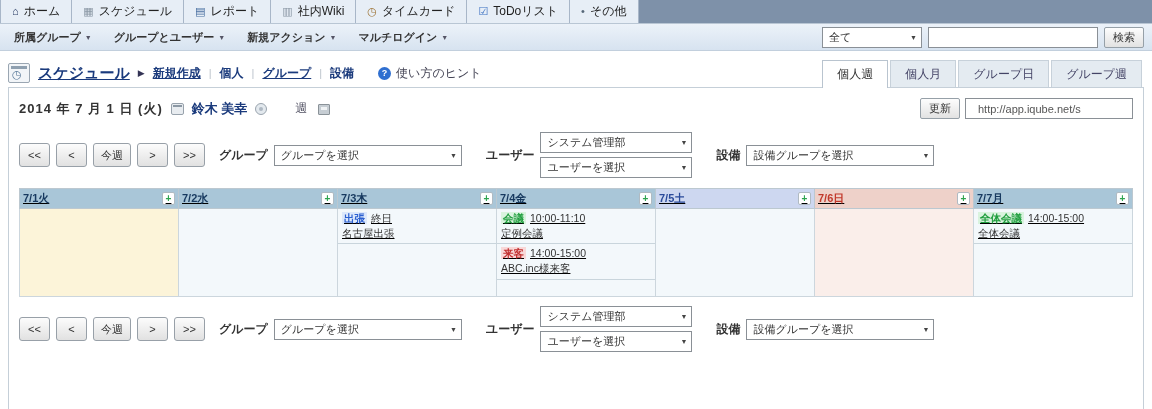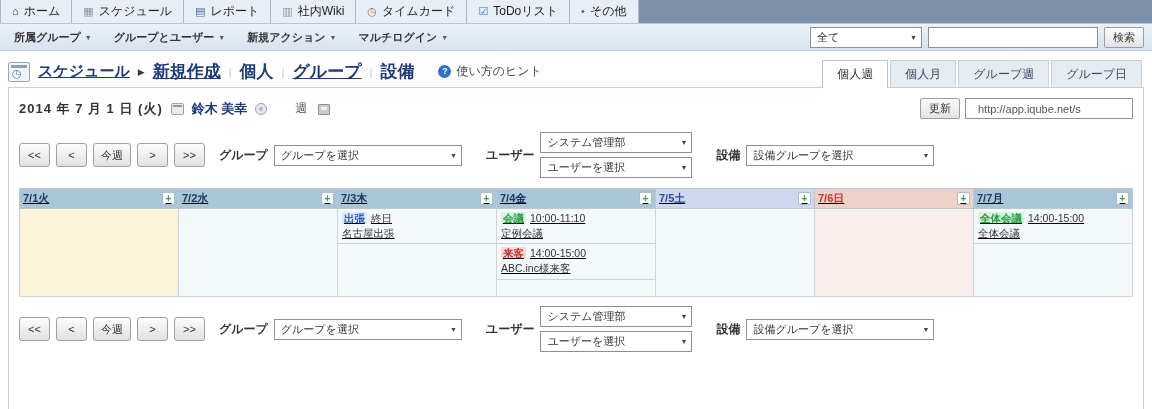--- a/index.html
+++ b/index.html
@@ -19,37 +19,37 @@
              display:flex; align-items:center; padding:0 8px; justify-content:space-between; }
   .menuleft { display:flex; align-items:center; gap:22px; padding-left:6px; }
   .menu-item { font-size:11px; font-weight:bold; color:#333; display:flex; align-items:center; gap:4px; }
   .menu-item .caret { font-size:7px; color:#556; }
   .searchgrp { display:flex; align-items:center; gap:6px; }
 
   
   .fsel { position:relative; height:21px; border:1px solid #8a9096; background:#fff; display:flex;
           align-items:center; padding:0 18px 0 6px; font-size:11px; color:#333; }
   .fsel::after { content:"▼"; position:absolute; right:4px; top:6px; font-size:7px; color:#444; }
-  .w185{width:188px} .w152{width:152px} .w115{width:112px}
+  .w185{width:188px} .w152{width:152px} .w115{width:100px}
 
   input[type=text] { border:1px solid #8a9096; height:21px; padding:0 12px; font-size:11px;
     font-family:"Liberation Sans",sans-serif; }
   .btn { border:1px solid #96a0a8; border-radius:2px; background:linear-gradient(#fdfdfd,#e2e2e2);
          font-size:11px; color:#333; padding:2px 8px; font-family:"Liberation Sans",sans-serif; }
 
   
   .headrow { margin:9px 8px 0; display:flex; align-items:flex-end; justify-content:space-between; }
   .crumbs { display:flex; align-items:center; gap:8px; padding-bottom:4px; }
   .bigcal-icon { width:22px; height:20px; background:#f2f5f8; border:1px solid #9aa6b2; border-radius:2px;
     position:relative; }
   .bigcal-icon::before { content:""; position:absolute; left:2px; right:2px; top:2px; height:3px; background:#8fa0b0; }
   .bigcal-icon::after { content:"◷"; position:absolute; left:3px; top:4px; font-size:11px; color:#5a7a9a; }
   .ttl { font-size:15px; font-weight:bold; color:#1a3a7c; text-decoration:underline; }
   .crumb-arrow { font-size:9px; color:#335; }
-  .clink { font-size:17px; font-weight:bold; color:#1a3a7c; }
+  .clink { font-size:12px; font-weight:bold; color:#1a3a7c; }
   .clink.u { text-decoration:underline; }
   .csep { color:#bcc4cc; font-size:11px; }
   .helpwrap { display:flex; align-items:center; gap:5px; margin-left:16px; }
   .help-icon { width:13px; height:13px; border-radius:50%; background:#2f6fd0; color:#fff; font-size:9px;
     font-weight:bold; text-align:center; line-height:13px; }
   .helptxt { font-size:12px; color:#445; }
   .vtabs { display:flex; gap:2px; margin-right:2px; }
   .vtab { padding:5px 14px 4px; font-size:12px; color:#446; background:#e4ebf1;
           border:1px solid #c7d1da; border-bottom:none; }
   .vtab.active { background:#fff; color:#333; border-color:#b9c4cf; margin-bottom:-1px; position:relative; z-index:2; }
@@ -178,22 +178,22 @@
         <span class="clink">設備</span>
       </span>
     <span class="helpwrap">
       <span class="help-icon">?</span>
       <span class="helptxt">使い方のヒント</span>
     </span>
   </div>
   <div class="vtabs" id="vtabs-holder">
       <div class="vtab active">個人週</div>
       <div class="vtab">個人月</div>
+      <div class="vtab">グループ日</div>
       <div class="vtab">グループ週</div>
-      <div class="vtab">グループ日</div>
     </div>
 </div>
 
 <div class="panel">
 
   <div class="daterow">
     <span class="datetxt">2014 年 7 月 1 日 (火)</span>
     <span class="mini-cal"></span>
     <span class="username">鈴木 美幸</span>
     <span class="presence-icon"></span>

